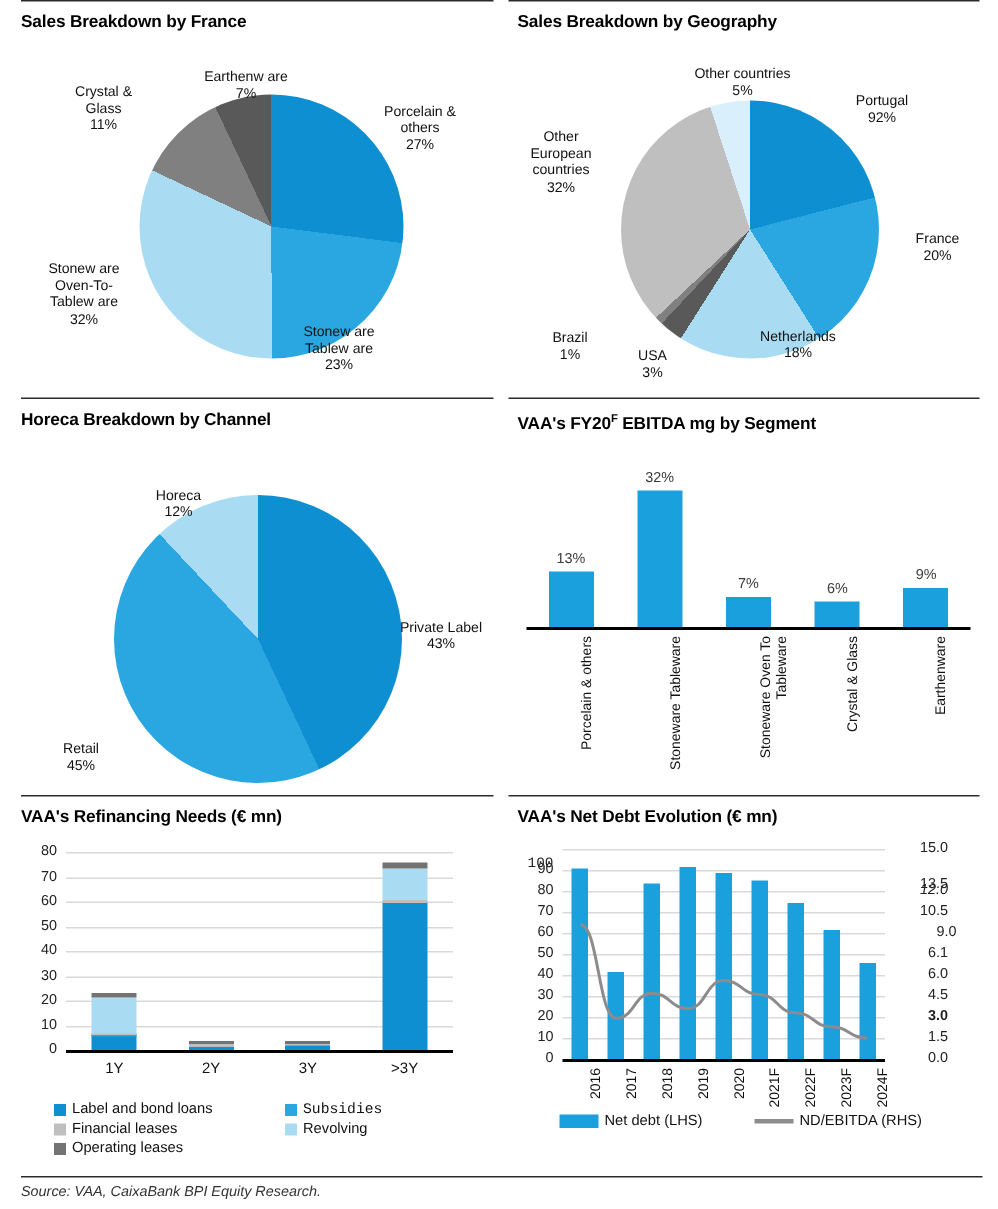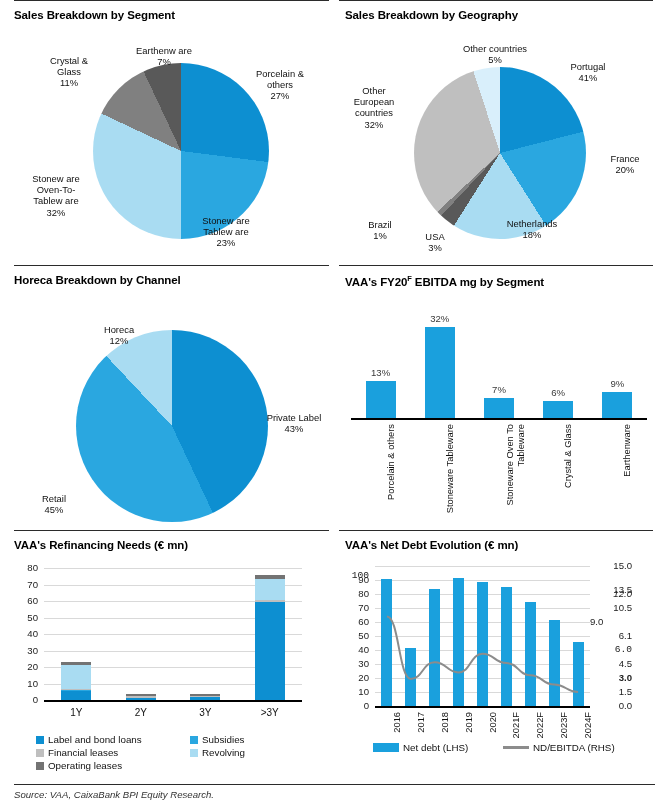--- a/index.html
+++ b/index.html
@@ -44,21 +44,21 @@
   .srule{position:absolute;left:10px;right:10px;height:0;border-top:1.4px solid #2b2b2b;}
 </style>
 </head>
 <body>
 
 <div class="page">
   <div class="grid">
 
     <div class="cell left">
       <div class="rule"></div>
-      <div class="ctitle">Sales Breakdown by Segment</div>
+      <div class="ctitle">Sales Breakdown by France</div>
       <div class="pie-wrap" id="pie-segment" style="height: 240px;">
           <div class="pie" style="left: 79px; top: 40px; height: 176px; width: 176px; background: conic-gradient(rgb(13, 143, 209) 0%, rgb(13, 143, 209) 27%, rgb(42, 167, 224) 27%, rgb(42, 167, 224) 50%, rgb(169, 220, 242) 50%, rgb(169, 220, 242) 82%, rgb(128, 128, 128) 82%, rgb(128, 128, 128) 93%, rgb(89, 89, 89) 93%, rgb(89, 89, 89) 100%);"></div>
           <div class="plabel" style="left: 218px; top: 45px; width: 96px; text-align: center;">Porcelain &amp;
 others
 27%</div>
           <div class="plabel" style="left: 166px; top: 192px; width: 92px; text-align: center;">Stonew are
 Tablew are
 23%</div>
           <div class="plabel" style="left: -6px; top: 150px; width: 96px; text-align: center;">Stonew are
 Oven-To-
@@ -71,21 +71,21 @@
 7%</div>
         </div>
     </div>
 
     <div class="cell right">
       <div class="rule"></div>
       <div class="ctitle">Sales Breakdown by Geography</div>
       <div class="pie-wrap" id="pie-geography" style="height: 240px;">
           <div class="pie" style="left: 69px; top: 44px; height: 172px; width: 172px; background: conic-gradient(rgb(13, 143, 209) 0%, rgb(13, 143, 209) 21%, rgb(42, 167, 224) 21%, rgb(42, 167, 224) 41%, rgb(169, 220, 242) 41%, rgb(169, 220, 242) 59%, rgb(89, 89, 89) 59%, rgb(89, 89, 89) 62%, rgb(128, 128, 128) 62%, rgb(128, 128, 128) 63%, rgb(191, 191, 191) 63%, rgb(191, 191, 191) 95%, rgb(217, 239, 251) 95%, rgb(217, 239, 251) 100%);"></div>
           <div class="plabel" style="left: 200px; top: 38px; width: 86px; text-align: center;">Portugal
-41%</div>
+92%</div>
           <div class="plabel" style="left: 238px; top: 130px; width: 84px; text-align: center;">France
 20%</div>
           <div class="plabel" style="left: 140px; top: 195px; width: 94px; ">Netherlands
 18%</div>
           <div class="plabel" style="left: 68px; top: 208px; width: 44px; text-align: center;">USA
 3%</div>
           <div class="plabel" style="left: 6px; top: 196px; width: 58px; text-align: center;">Brazil
 1%</div>
           <div class="plabel" style="left: -14px; top: 62px; width: 86px; text-align: center;">Other
 European
@@ -177,21 +177,21 @@
           <div style="position: absolute; left: 240.75px; width: 30px; top: 40.34px; height: 1.2px; background: rgb(191, 191, 191);"></div>
           <div style="position: absolute; left: 240.75px; width: 30px; top: 18.89px; height: 21.45px; background: rgb(169, 220, 242);"></div>
           <div style="position: absolute; left: 240.75px; width: 30px; top: 14.6px; height: 4.29px; background: rgb(115, 115, 115);"></div>
           <div class="xflat" style="left: 225.75px; width: 60px; top: 147px;">&gt;3Y</div>
         </div>
       <div class="legend" id="legend-refi" style="left: 14px; top: 204px; width: 305px; height: 44px;">
           <div class="lg-item" style="left: 22px; top: 0px;">
             <span class="sw" style="background: rgb(13, 143, 209);"></span>
             <span>Label and bond loans</span>
           </div>
-          <div class="lg-item" style="left: 176px; top: 0px;">
+          <div class="lg-item" style="left: 176px; top: 0px; font-family: Liberation Mono, monospace;">
             <span class="sw" style="background: rgb(42, 167, 224);"></span>
             <span>Subsidies</span>
           </div>
           <div class="lg-item" style="left: 22px; top: 13px;">
             <span class="sw" style="background: rgb(191, 191, 191);"></span>
             <span>Financial leases</span>
           </div>
           <div class="lg-item" style="left: 176px; top: 13px;">
             <span class="sw" style="background: rgb(169, 220, 242);"></span>
             <span>Revolving</span>
@@ -225,23 +225,23 @@
           <div class="gridline" style="top: 36px; left: 30px; width: 215px;"></div>
           <div class="vlabel" style="left: 0px; width: 24px; top: 30px;">80</div>
           <div class="gridline" style="top: 22px; left: 30px; width: 215px;"></div>
           <div class="vlabel" style="left: 0px; width: 24px; top: 16px;">90</div>
           <div class="gridline" style="top: 8px; left: 30px; width: 215px;"></div>
           <div class="vlabel" style="left: 0px; width: 24px; top: 12px; font-family: Liberation Mono, monospace;">100</div>
           <div class="vlabel" style="left: 253px; width: 34px; top: 142px; text-align: right;">0.0</div>
           <div class="vlabel" style="left: 253px; width: 34px; top: 128px; text-align: right;">1.5</div>
           <div class="vlabel" style="left: 253px; width: 34px; top: 114px; text-align: right; font-weight: bold;">3.0</div>
           <div class="vlabel" style="left: 253px; width: 34px; top: 100px; ">4.5</div>
-          <div class="vlabel" style="left: 253px; width: 34px; top: 86px; text-align: right; font-family: Liberation Mono, monospace;">6.0</div>
+          <div class="vlabel" style="left: 253px; width: 34px; top: 86px; text-align: right;">6.0</div>
           <div class="vlabel" style="left: 253px; width: 34px; top: 72px; text-align: right;">6.1</div>
-          <div class="vlabel" style="left: 245px; width: 34px; top: 58px; text-align: left;">9.0</div>
+          <div class="vlabel" style="left: 269px; width: 34px; top: 58px; text-align: center;">9.0</div>
           <div class="vlabel" style="left: 253px; width: 34px; top: 44px; text-align: right;">10.5</div>
           <div class="vlabel" style="left: 253px; width: 34px; top: 30px; text-align: right; font-style: italic;">12.0</div>
           <div class="vlabel" style="left: 253px; width: 34px; top: 16px; text-align: right; margin-top: 10px;">13.5</div>
           <div class="vlabel" style="left: 253px; width: 34px; top: 2px; text-align: right;">15.0</div>
           <div class="axisline" style="top: 148px; left: 30px; width: 215px;"></div>
           <div style="position: absolute; left: 36.4444px; width: 11px; top: 20.6px; height: 127.4px; background: rgb(26, 160, 221);"></div>
           <div class="xrot" style="left: 46.9444px; top: 154px; width: 46px; text-align: right; transform: rotate(-90deg) translate(-100%, 0px); transform-origin: left top;">2016</div>
           <div style="position: absolute; left: 60.3333px; width: 11px; top: 89.9px; height: 58.1px; background: rgb(26, 160, 221);"></div>
           <div class="xrot" style="left: 70.8333px; top: 154px; width: 46px; text-align: right; transform: rotate(-90deg) translate(-100%, 0px); transform-origin: left top;">2017</div>
           <div style="position: absolute; left: 84.2222px; width: 11px; top: 31.1px; height: 116.9px; background: rgb(26, 160, 221);"></div>

